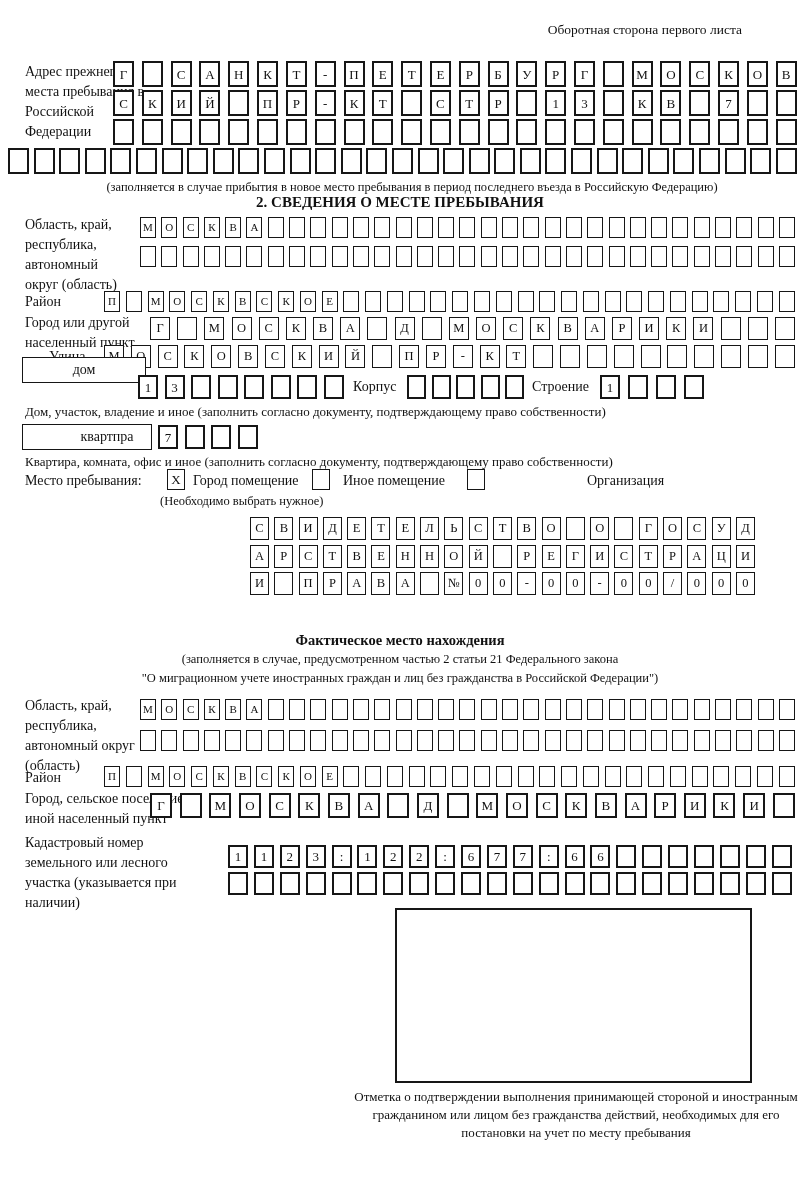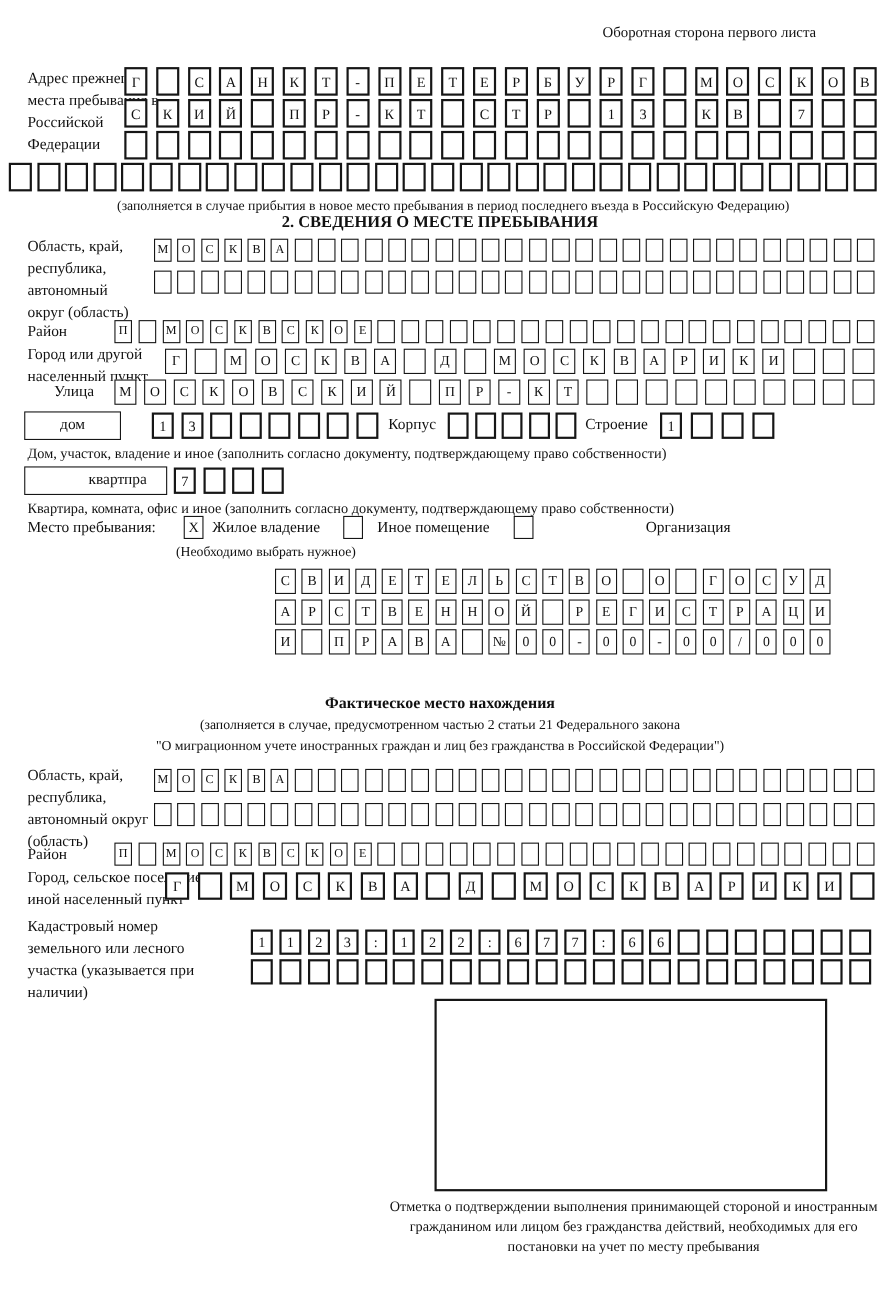--- a/index.html
+++ b/index.html
@@ -314,21 +314,21 @@
       <div class="cell"></div>
       <div class="cell"></div>
       <div class="cell"></div>
       <div class="cell"></div>
       <div class="cell"></div>
       <div class="cell"></div>
       <div class="cell"></div>
       <div class="cell"></div>
     </div>
 
-  <div class="wbox" style="left:22px;top:374px;width:88px;height:26px;">дом</div>
+  <div class="wbox" style="left:22px;top:357px;width:124px;height:26px;">дом</div>
   <div class="cellrow rF" style="left:138px;top:375px;width:206px;--ch:24px;">
       <div class="cell">1</div>
       <div class="cell">3</div>
       <div class="cell"></div>
       <div class="cell"></div>
       <div class="cell"></div>
       <div class="cell"></div>
       <div class="cell"></div>
       <div class="cell"></div>
     </div>
@@ -355,21 +355,21 @@
       <div class="cell"></div>
       <div class="cell"></div>
       <div class="cell"></div>
     </div>
   <div class="note" style="left:25px;top:454px;font-size:13px;">Квартира, комната, офис и иное (заполнить согласно документу, подтверждающему право собственности)</div>
 
   <div class="lbl" style="left:25px;top:471px;">Место пребывания:</div>
   <div class="chk" style="left:167px;top:469px;">
     <span>X</span>
   </div>
-  <div class="lbl" style="left:193px;top:471px;">Жилое владение</div>
+  <div class="lbl" style="left:193px;top:471px;">Город помещение</div>
   <div class="chk" style="left:312px;top:469px;">
     <span></span>
   </div>
   <div class="lbl" style="left:343px;top:471px;">Иное помещение</div>
   <div class="chk" style="left:467px;top:469px;">
     <span></span>
   </div>
   <div class="lbl" style="left:539px;top:471px;margin-left:48px;">Организация</div>
   <div class="note" style="left:160px;top:494px;">(Необходимо выбрать нужное)</div>
 

